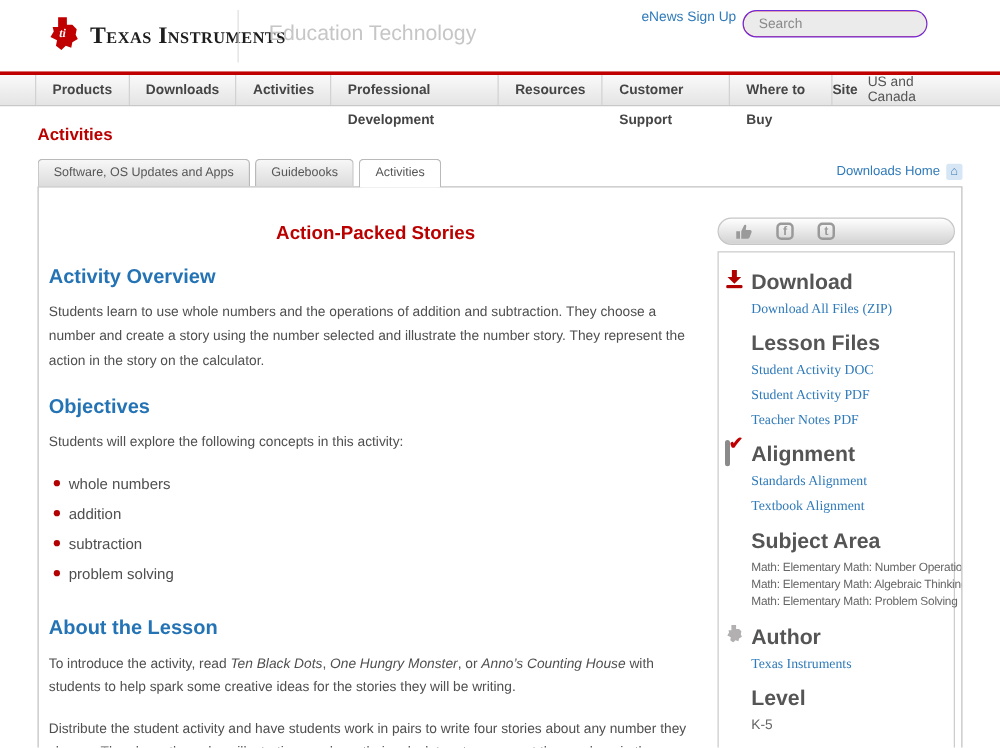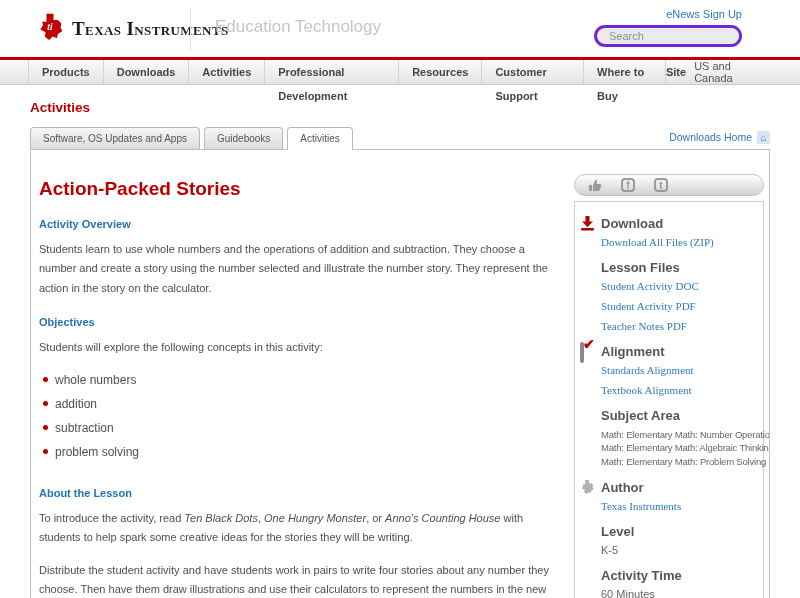--- a/index.html
+++ b/index.html
@@ -7,23 +7,23 @@
     font-family:"Liberation Sans", sans-serif; }
   .page { width:800px; height:598px; position:relative; background:#fff; }
 
   
   .header { height:57px; position:relative; background:#fff; }
   .logo { position:absolute; left:35px; top:12px; display:flex; align-items:flex-end; gap:7px; cursor:pointer; }
   .logo-word { font-family:"Liberation Serif", serif; font-variant:small-caps; font-weight:bold;
     font-size:19px; color:#1d1d1d; letter-spacing:0.4px; }
   .hdr-divider { position:absolute; left:190px; top:8px; width:1px; height:42px; background:#e0e0e0; }
   .division { position:absolute; left:215px; top:17px; font-size:17px; color:#c6c6c6; }
-  .hdr-right { position:absolute; right:58px; top:8px; display:flex; flex-direction:column; align-items:flex-end; gap:5px; }
+  .hdr-right { position:absolute; right:58px; top:8px; display:flex; flex-direction:row; align-items:flex-start; gap:5px; }
   .enews { font-size:11px; color:#2f7ab9; text-decoration:none; cursor:pointer; }
-  .search-pill { display:flex; align-items:stretch; width:148px; height:22px; border:3px solid #6d28d9;
+  .search-pill { display:flex; align-items:stretch; width:148px; height:22px; border:1px solid #6d28d9;
     border-radius:12px; background:#ef4444; overflow:hidden; }
   .search-pill input { flex:1; border:none; outline:none; background:#ebebeb; border-right:1px solid #cfcfcf;
     border-radius:11px 0 0 11px; padding:0 0 0 12px; font-size:11px; color:#555;
     font-family:"Liberation Sans", sans-serif; }
   .search-pill input::placeholder { color:#8a8a8a; }
 
   .red-bar { height:3px; background:#c00000; }
 
   
   .nav { height:25px; background:linear-gradient(#fafafa,#e4e4e4); border-bottom:1px solid #c8c8c8;
@@ -45,42 +45,42 @@
   .tab { font-size:10px; color:#555; padding:5px 12px 5px; background:linear-gradient(#f7f7f7,#dcdcdc);
     border:1px solid #b9b9b9; border-bottom:none; border-radius:4px 4px 0 0; cursor:pointer; position:relative; }
   .tab.active { background:#fff; z-index:2; margin-bottom:-1px; padding-bottom:6px; }
   .dl-home { margin-left:auto; display:flex; align-items:flex-start; gap:5px; padding-bottom:5px; cursor:pointer; }
   .dl-home a { font-size:10.5px; color:#2f7ab9; text-decoration:none; }
   .home-ico { width:13px; height:13px; background:#d6e6f5; border-radius:2px; color:#3b78ad;
     font-size:10px; line-height:13px; text-align:center; display:inline-block; }
 
   .panel { border:1px solid #c2c2c2; background:#fff; height:456px; display:flex; position:relative; overflow:hidden; }
   .main-col { flex:1; padding:28px 12px 20px 8px; }
-  .main-col h2 { font-size:19px; color:#bb0000; margin:0 0 5px; }
+  .main-col h2 { font-size:15px; color:#bb0000; margin:0 0 5px;text-align:center; }
   .updated { font-size:11px; color:#777; margin-bottom:12px; }
-  .main-col h3 { font-size:11px; color:#2473b5; margin:18px 0 10px; }
+  .main-col h3 { font-size:16px; color:#2473b5; margin:18px 0 10px; }
   .main-col p { font-size:11px; color:#4f4f4f; line-height:1.75; margin:0 0 13px; max-width:532px; }
   .obj { list-style:none; margin:16px 0 0 2px; }
   .obj li { position:relative; padding-left:14px; font-size:12px; color:#4f4f4f; margin-bottom:10px; }
   .obj li::before { content:""; position:absolute; left:2px; top:4px; width:5px; height:5px;
     border-radius:50%; background:#b30000; }
   .about-gap { margin-top:28px !important; }
 
   
   .sidebar { width:190px; flex:none; padding-top:24px; margin-right:5px; }
   .social-bar { height:22px; border:1px solid #c6c6c6; border-radius:11px;
     background:linear-gradient(#fefefe,#d2d2d2); display:flex; align-items:center; gap:19px; padding-left:13px; }
   .sq-ico { width:14px; height:14px; border:2px solid #9a9a9a; border-radius:4px; color:#9a9a9a;
     font-weight:bold; font-size:10px; display:flex; align-items:center; justify-content:center; cursor:pointer; }
   .like-wrap { cursor:pointer; display:flex; align-items:center; }
 
   .side-box { margin-top:5px; border:1px solid #ccc; background:#fff; padding:14px 8px 14px 26px; height:404px; }
   .sec { position:relative; margin-bottom:12px; }
   .sec .ico { position:absolute; left:-21px; top:0; }
-  .side-h { font-size:13px; font-weight:bold; color:#555; margin-bottom:5px; }
+  .side-h { font-size:17px; font-weight:bold; color:#555; margin-bottom:5px; }
   .side-a { display:block; font-size:11px; color:#2f7ab9; text-decoration:none; margin-bottom:8px; cursor:pointer;font-family:Liberation Serif, serif; }
   .side-v { font-size:11px; color:#666; margin-bottom:3px; }
   .side-s { font-size:9.5px; color:#666; letter-spacing:-0.2px; white-space:nowrap; line-height:1.4; }
   .check-box { width:12px; height:12px; border:2px solid #8a8a8a; border-radius:2px; background:#fff; position:relative; }
   .check-box span { position:absolute; left:1px; top:-8px; color:#c00000; font-size:14px; font-weight:bold; }
   .author-row { position:relative; }
   .author-row .ico2 { position:absolute; left:-22px; top:-1px; }
 </style>
 </head>
 <body>

